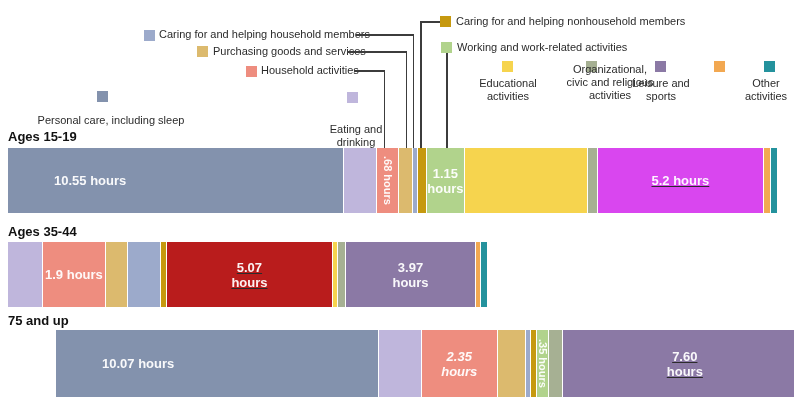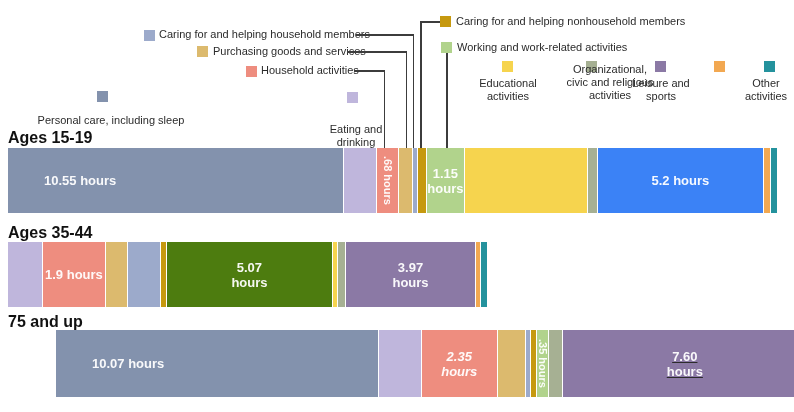--- a/index.html
+++ b/index.html
@@ -8,29 +8,29 @@
     font-family:"Liberation Sans", sans-serif;color:#2b2b2b;
   }
   
   .swatch{position:absolute;width:11px;height:11px;}
   .leg-label{position:absolute;font-size:11px;line-height:13px;color:#2b2b2b;white-space:nowrap;}
   .leg-label.center{white-space:normal;text-align:center;}
   .line{position:absolute;background:#3c3c3c;}
   .hline{height:1.5px;}
   .vline{width:1.5px;}
   
-  .age-label{position:absolute;left:8px;font-size:16px;font-weight:bold;color:#111;}
+  .age-label{position:absolute;left:8px;font-size:13px;font-weight:bold;color:#111;}
   .bar{position:absolute;left:8px;width:769px;display:flex;gap:1px;}
   .seg{position:relative;height:100%;display:flex;align-items:center;justify-content:center;overflow:visible;}
   .seg-label{
     color:rgba(255,255,255,.95);font-weight:bold;font-size:13px;line-height:15px;
     text-align:center;white-space:nowrap;
   }
   .seg.lbl-left{justify-content:flex-start;}
-  .seg.lbl-left .seg-label{padding-left:36px;}
+  .seg.lbl-left .seg-label{padding-left:46px;}
   .seg-label.two{white-space:normal;width:min-content;}
   .seg-label.vert{
     writing-mode:vertical-rl;white-space:nowrap;font-size:11px;line-height:11px;
     padding:0;margin:0 auto;
   }
 </style>
 </head>
 <body>
 
 <div id="stage">
@@ -89,37 +89,37 @@
         <span class="seg-label vert">.68 hours</span>
       </div>
       <div class="seg" title="Purchasing goods and services" style="width: 1.67574%; background: rgb(220, 186, 110);"></div>
       <div class="seg" title="Caring for and helping household members" style="width: 0.544617%; background: rgb(156, 170, 203);"></div>
       <div class="seg" title="Caring for and helping nonhousehold members" style="width: 1.04734%; background: rgb(198, 153, 15);"></div>
       <div class="seg" title="Working and work-related activities" style="width: 4.81776%; background: rgb(177, 211, 140);">
         <span class="seg-label two">1.15 hours</span>
       </div>
       <div class="seg" title="Educational activities" style="width: 16.129%; background: rgb(246, 212, 78);"></div>
       <div class="seg" title="Organizational, civic and religious activities" style="width: 1.17302%; background: rgb(166, 176, 147);"></div>
-      <div class="seg" title="Leisure and sports" style="width: 21.7847%; background: #3b82f6;">
+      <div class="seg" title="Leisure and sports" style="width: 21.7847%; background: #d946ef; text-decoration: underline;">
         <span class="seg-label">5.2 hours</span>
       </div>
       <div class="seg" title="Telephone calls, mail and e-mail" style="width: 0.795978%; background: rgb(242, 168, 81);"></div>
       <div class="seg" title="Other activities" style="width: 0.795978%; background: rgb(36, 146, 157);"></div>
     </div>
 
   <div class="age-label" style="top:224px;">Ages 35-44</div>
   <div class="bar" style="top:242px;height:65px;">
       <div class="seg" title="Eating and drinking" style="width: 4.43225%; background: rgb(191, 182, 220);"></div>
       <div class="seg" title="Household activities" style="width: 8.02026%; background: rgb(238, 141, 127);">
         <span class="seg-label">1.9 hours</span>
       </div>
       <div class="seg" title="Purchasing goods and services" style="width: 2.74377%; background: rgb(220, 186, 110);"></div>
       <div class="seg" title="Caring for and helping household members" style="width: 4.22119%; background: rgb(156, 170, 203);"></div>
       <div class="seg" title="Caring for and helping nonhousehold members" style="width: 0.633179%; background: rgb(198, 153, 15);"></div>
-      <div class="seg" title="Working and work-related activities" style="width: 21.4014%; background: #4d7c0f;">
+      <div class="seg" title="Working and work-related activities" style="width: 21.4014%; background: #b91c1c; text-decoration: underline;">
         <span class="seg-label two">5.07 hours</span>
       </div>
       <div class="seg" title="Educational activities" style="width: 0.548755%; background: rgb(246, 212, 78);"></div>
       <div class="seg" title="Organizational, civic and religious activities" style="width: 0.928662%; background: rgb(166, 176, 147);"></div>
       <div class="seg" title="Leisure and sports" style="width: 16.7581%; background: rgb(139, 121, 165);">
         <span class="seg-label two">3.97 hours</span>
       </div>
       <div class="seg" title="Telephone calls, mail and e-mail" style="width: 0.506543%; background: rgb(242, 168, 81);"></div>
       <div class="seg" title="Other activities" style="width: 0.844238%; background: rgb(36, 146, 157);"></div>
     </div>

